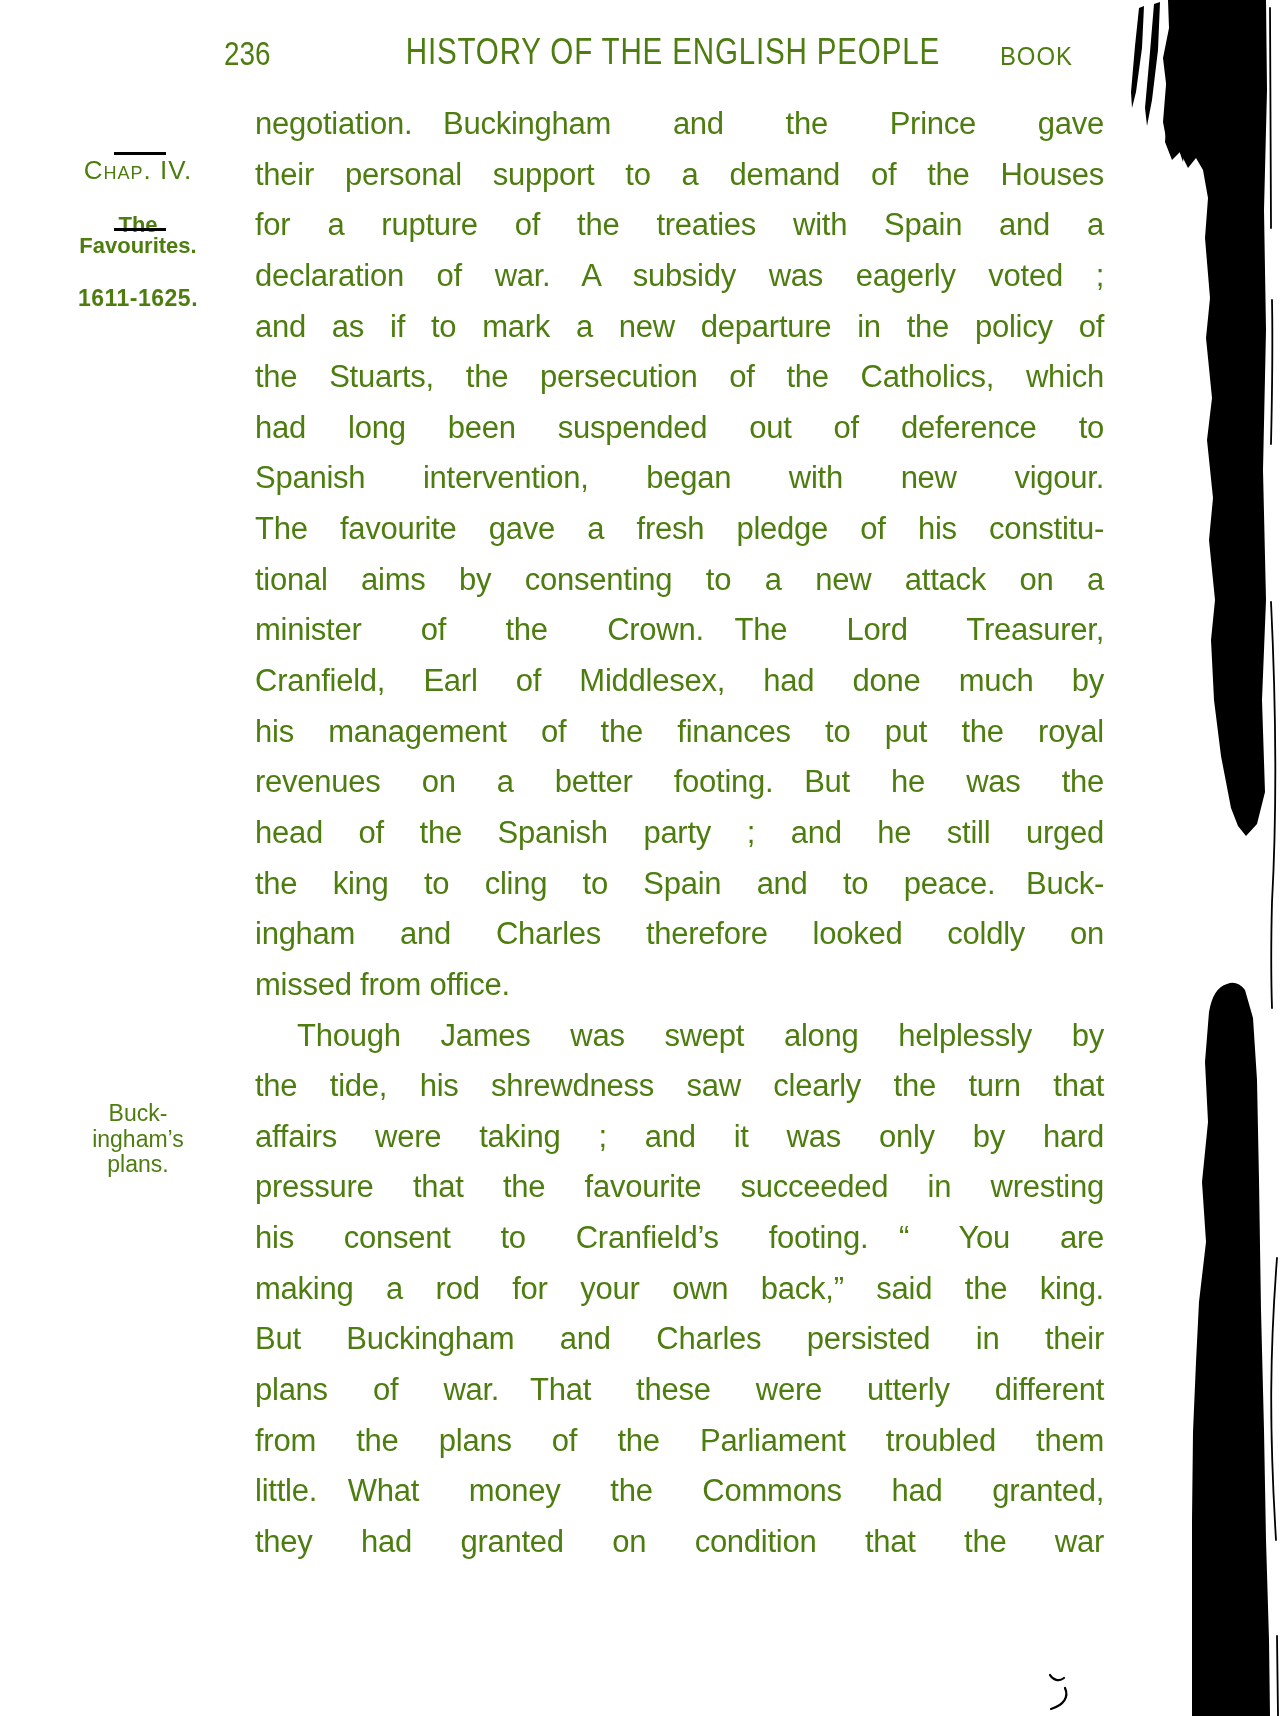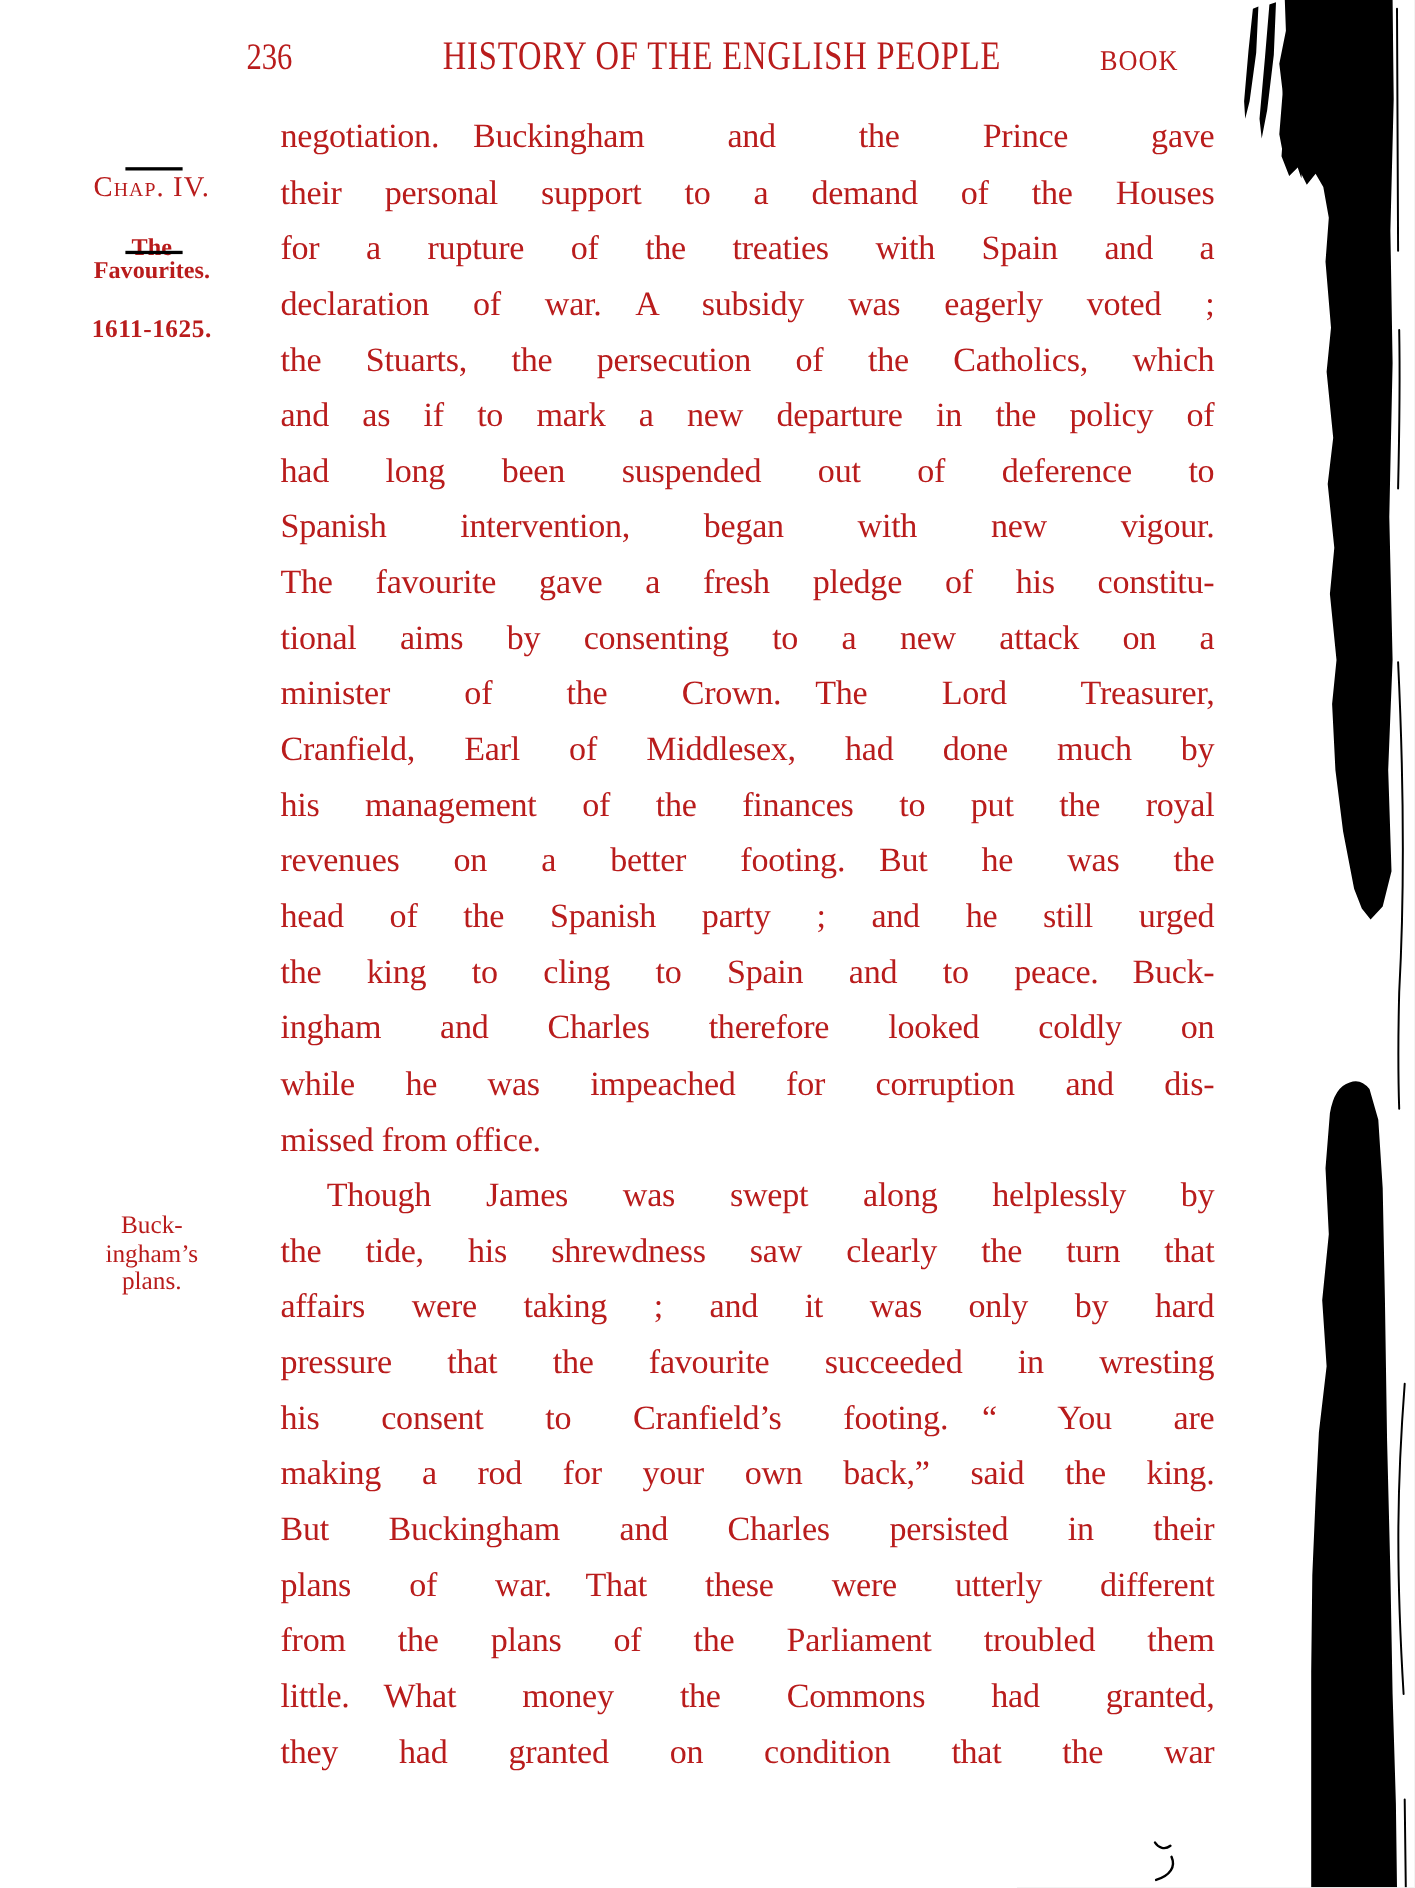--- a/index.html
+++ b/index.html
@@ -1,19 +1,19 @@
 <!DOCTYPE html>
 <html><head>
 <meta charset="utf-8">
 <style>
   html,body { margin:0; padding:0; background:#e8e8e8; }
   .page {
     position:relative; width:1286px; height:1716px;
     background:#ffffff; overflow:hidden;
-    font-family:Liberation Serif, serif; color:#b91c1c;
+    font-family:Liberation Sans, sans-serif; color:#4d7c0f;
   }
   
   .page-number {
     position:absolute; left:224px; top:36px;
     font-size:34px; line-height:1;
     transform:scaleX(.82); transform-origin:left top;
   }
   .running-title {
     position:absolute; left:339px; top:33px; width:616px;
     text-align:center; line-height:1;
@@ -73,34 +73,33 @@
       <div>Buck-</div>
       <div>ingham’s</div>
       <div>plans.</div>
     </div>
 
   <div class="body-text">
       <div class="line">negotiation. Buckingham and the Prince gave</div>
       <div class="line">their personal support to a demand of the Houses</div>
       <div class="line">for a rupture of the treaties with Spain and a</div>
       <div class="line">declaration of war. A subsidy was eagerly voted ;</div>
+      <div class="line">and as if to mark a new departure in the policy of</div>
       <div class="line">the Stuarts, the persecution of the Catholics, which</div>
-      <div class="line">and as if to mark a new departure in the policy of</div>
       <div class="line">had long been suspended out of deference to</div>
       <div class="line">Spanish intervention, began with new vigour.</div>
       <div class="line">The favourite gave a fresh pledge of his constitu-</div>
       <div class="line">tional aims by consenting to a new attack on a</div>
       <div class="line">minister of the Crown. The Lord Treasurer,</div>
       <div class="line">Cranfield, Earl of Middlesex, had done much by</div>
       <div class="line">his management of the finances to put the royal</div>
       <div class="line">revenues on a better footing. But he was the</div>
       <div class="line">head of the Spanish party ; and he still urged</div>
       <div class="line">the king to cling to Spain and to peace. Buck-</div>
       <div class="line">ingham and Charles therefore looked coldly on</div>
-      <div class="line">while he was impeached for corruption and dis-</div>
       <div class="line line-end">missed from office.</div>
       <div class="line line-indent">Though James was swept along helplessly by</div>
       <div class="line">the tide, his shrewdness saw clearly the turn that</div>
       <div class="line">affairs were taking ; and it was only by hard</div>
       <div class="line">pressure that the favourite succeeded in wresting</div>
       <div class="line">his consent to Cranfield’s footing. “ You are</div>
       <div class="line">making a rod for your own back,” said the king.</div>
       <div class="line">But Buckingham and Charles persisted in their</div>
       <div class="line">plans of war. That these were utterly different</div>
       <div class="line">from the plans of the Parliament troubled them</div>

